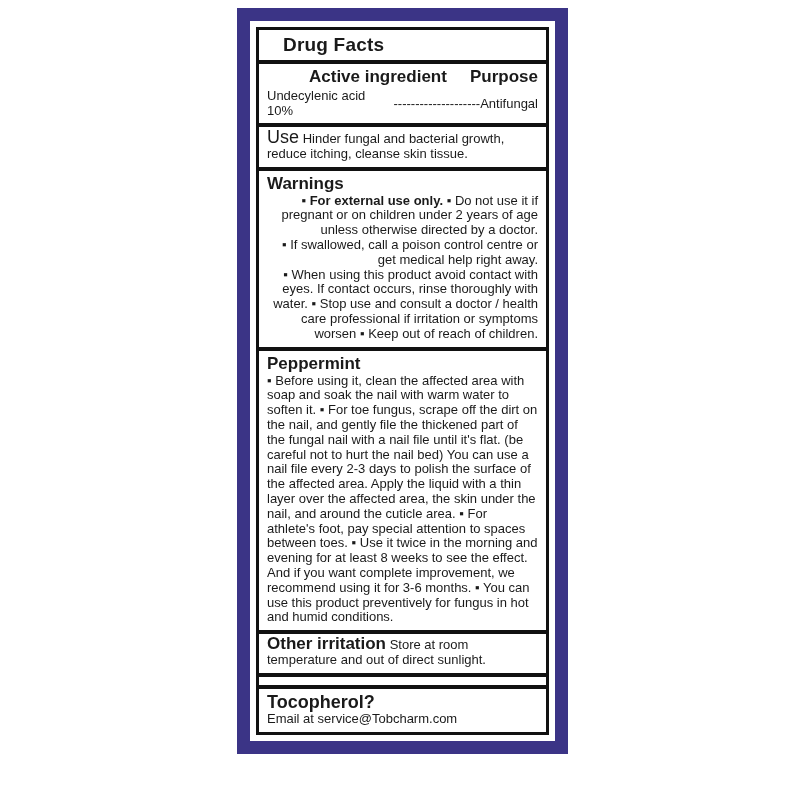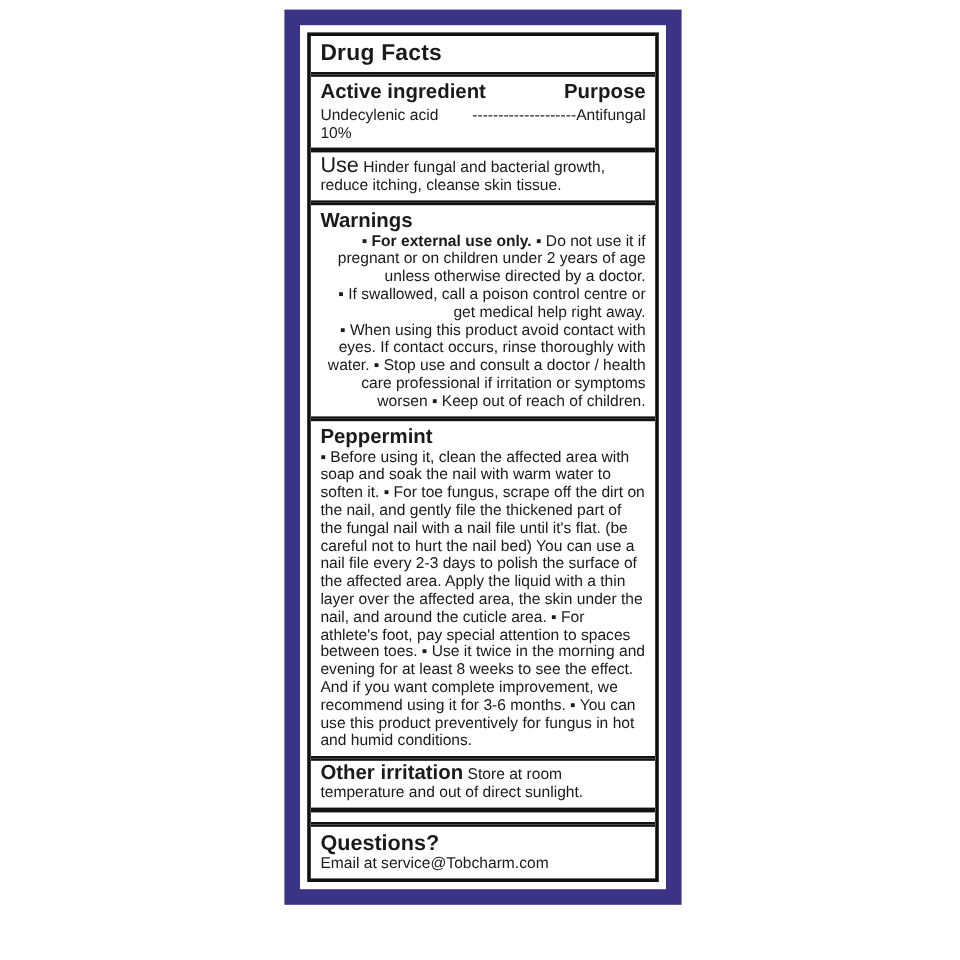--- a/index.html
+++ b/index.html
@@ -24,30 +24,30 @@
   }
 
   .sec { padding: 3px 8px 5px 8px; }
   .sep {
     height: 2px;
     background: #ffffff;
     border-top: 2.5px solid #111111;
     border-bottom: 2.5px solid #111111;
   }
 
-  .title-sec { padding: 4px 8px; }
+  .title-sec { padding: 4px 24px; }
   .title-sec h1 { font-size: 19px; font-weight: bold; letter-spacing: 0.2px; }
 
   .sec h2 { font-size: 17px; font-weight: bold; line-height: 20px; }
   .sec p { font-size: 13px; line-height: 14.8px; }
   .inline-h { font-size: 17px; font-weight: bold; }
   .big-inline-h { font-size: 18px; font-weight: normal; }
 
-  .head-row { display: flex; justify-content: space-between; align-items: baseline; }
-  .val-row { display: flex; align-items: flex-start; font-size: 13px; line-height: 15px; margin-top: 1px; }
+  .head-row { display: flex; justify-content: space-between; align-items: baseline; margin-left: 42px; }
+  .val-row { display: flex; align-items: center; font-size: 13px; line-height: 15px; margin-top: 1px; }
   .dashes { flex: 1 1 auto; overflow: hidden; white-space: nowrap; text-align: center; padding: 0 3px; }
 
   .warn p { margin-bottom: 0px; text-align: right; }
   .gap-after-head { margin-top: 5px; }
   .q-sec h2 { font-size: 18px; }
 </style>
 </head>
 <body>
 
 <div class="label-frame">
@@ -104,19 +104,19 @@
       </div>
 
       <div class="sep"></div>
 
       <div class="sec">
       </div>
 
       <div class="sep"></div>
 
       <div class="sec q-sec">
-        <h2>Questions?</h2>
+        <h2>Tocopherol?</h2>
         <p>Email at service@Tobcharm.com</p>
       </div>
 
     </div>
   </div>
 </div>
 
 </body></html>

